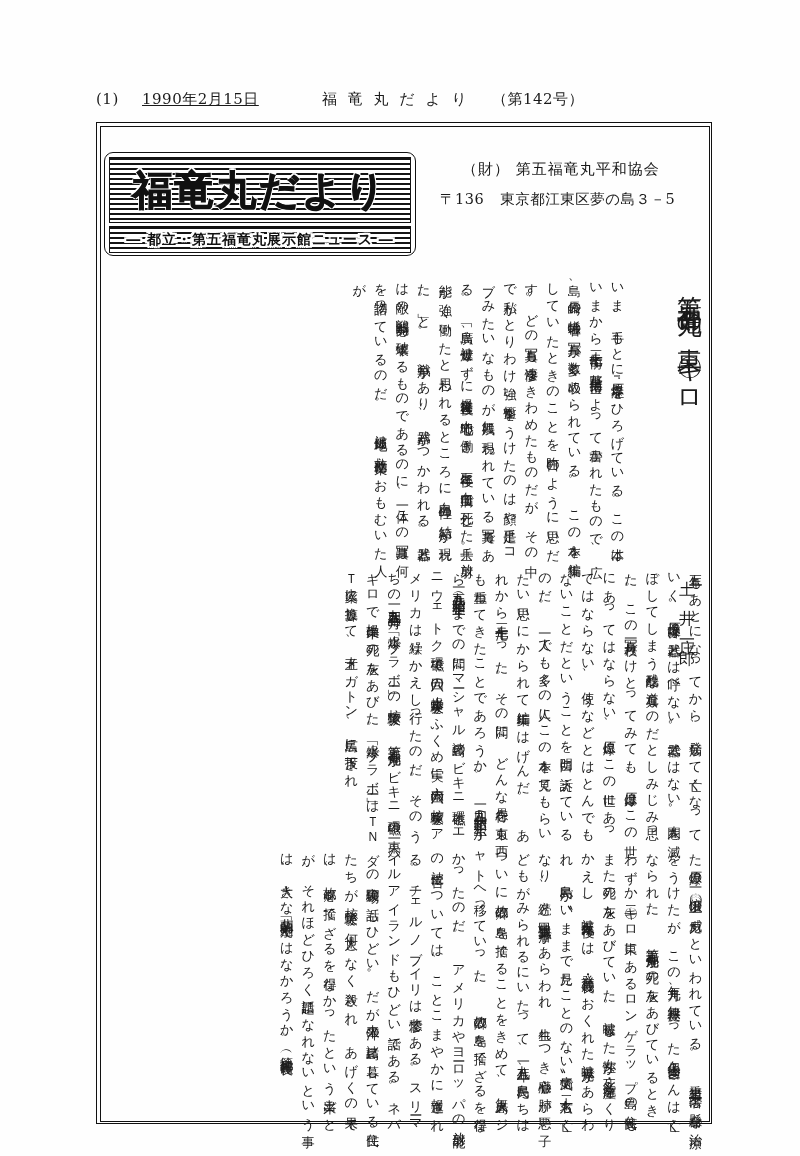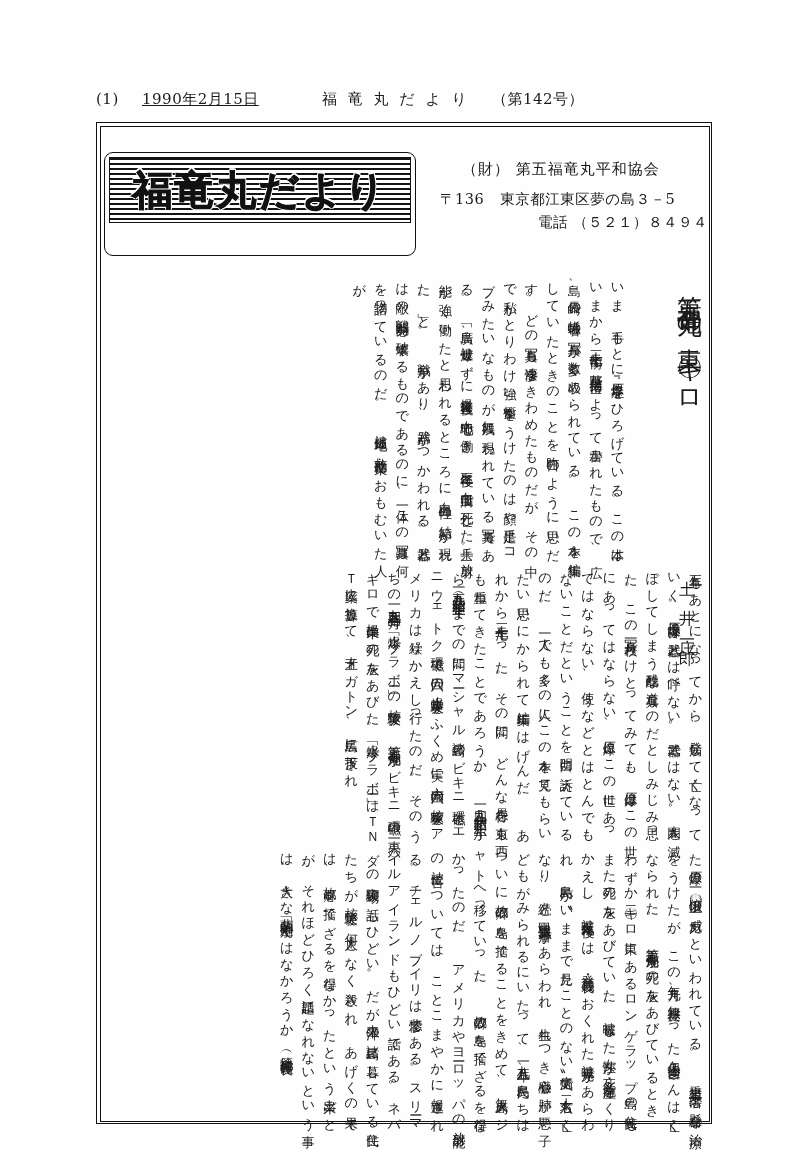--- a/index.html
+++ b/index.html
@@ -236,29 +236,31 @@
   </div>
 
   <div class="frame">
     <div class="frame-inner"></div>
   </div>
 
   <div class="masthead">
     <div class="masthead-logo">
       <div class="masthead-logo-text">福竜丸だより</div>
     </div>
+    <div class="masthead-sub">
+      <div class="masthead-sub-text">― 都立・第五福竜丸展示館ニュース ―</div>
+    </div>
   </div>
 
   <div class="publisher">
     <div class="pub-org">（財） 第五福竜丸平和協会</div>
     <div class="pub-addr-row">
       <span class="pub-zip">〒136</span>
       <span>東京都江東区夢の島３－5</span>
     </div>
-    <div class="pub-tel">電話 （５２１）８４９４</div>
   </div>
 
   <div class="article">
     <div class="v-block headline">第五福竜丸の東二〇キロ</div>
     <div class="v-block byline">土 井 庄一郎</div>
 
     <div class="band band-1">いま、手もとに『原爆症』をひろげている。この本はいまから三十七年前に草野信男博士によって書かれたもので、広島、長崎の犠牲者の写真が数多く収められている。　この本を編集していたときのことを昨日のように思いだす。どの写真も凄惨をきわめたものだが、その中で私がとりわけ強い衝撃をうけたのは顔や手足にコブみたいなものが無残に現われている写真である。　「廣島、被爆せずに爆発直後に中心地で働き、五年後に白血病で死亡した兵士。放射能が強く働いたと思われるところに白血性の結節が現れた。」と。　戦争があり、武器がつかわれる。武器とは敵の戦闘能力を破壊するものであるのに、一体この写真は何を物語っているのだ。　被爆地に救助作業におもむいた人が、</div>
     <div class="band band-2">五年もあとになってから、発病して亡くなっていく。原子爆弾は武器とは呼べない。武器ではない。人間を滅ぼしてしまう残酷な道具なのだとしみじみ思った。この写真一枚だけとってみても、原爆はこの世にあってはならない、原爆にこの世にあってはならない、使うなどとはとんでもないことだということを明白に訴えているのだ。　一人でも多くの人にこの本を見てもらいたい思いにかられて編集にはげんだ。　あれから三十七年たった。その間に、どんな愚行を東も西も重ねてきたことであろうか。　一九四六年（昭和二十一年）から一九五八年（昭和三十三年）までの間にマーシャル諸島のビキニ環礁とエニウェトク環礁で六回の水爆実験をふくめ実に六十六回の核実験をアメリカは繰りかえし行ったのだ。そのうちの一九五四年三月の水爆「ブラボー」の核実験で、第五福竜丸がビキニ環礁の東一六〇キロで操業中に死の灰をあびた。水爆「ブラボー」はＴＮＴ火薬に換算して、十五メガトン、広島に投下され</div>
     <div class="band band-3">た原爆の一〇〇〇倍以上の威力だといわれている。　乗組員二十三名は懸命な治療をうけたが、この年九月、無線長だった久保山愛吉さんは亡くなられた。　第五福竜丸が死の灰をあびているとき、わずか二〇キロ東にあるロンゲラップ島の住民もまた死の灰をあびていた。被曝した女性が死産・流産をくりかえし、被曝九年後には、発育・成長のおくれた被曝児があらわれ、島民が〝いままで見たことのない〟病気で二十六名も亡くなり、続々と甲状腺異常者があらわれ、生れつき心臓や肺が悪い子どもがみられるにいたって、一九八五年、島民たちはついに故郷の島を捨てることをきめて、無人島メジャトヘ移っていった。　故郷の島を捨てざるを得なかったのだ。　アメリカやヨーロッパの放射能の被害については、ことこまやかに報道される。チェルノブイリは悲惨である。スリーマイルアイランドもひどい話である。ネバダの実験場の話もひどい。だが太平洋の諸島に暮している住民たちが核実験で何十人となく殺され、あげくの果ては、故郷を捨てざるを得なかったという出来ごとが、それほどひろく話題になれないという事は、大きな悲劇的「差別」ではなかろうか。（築地書館社長）</div>
   </div>

